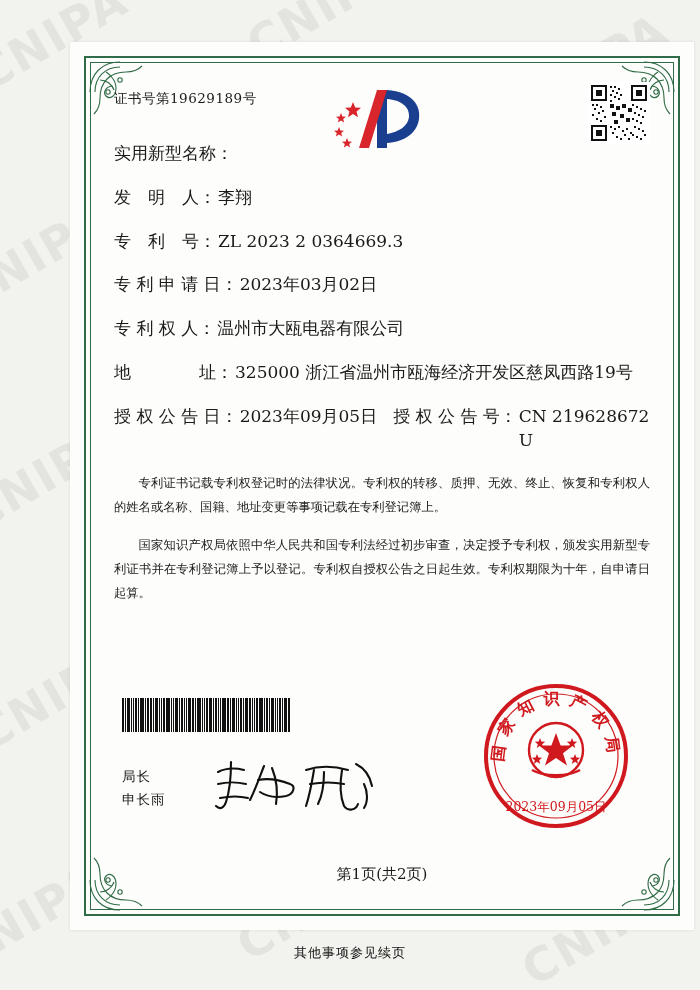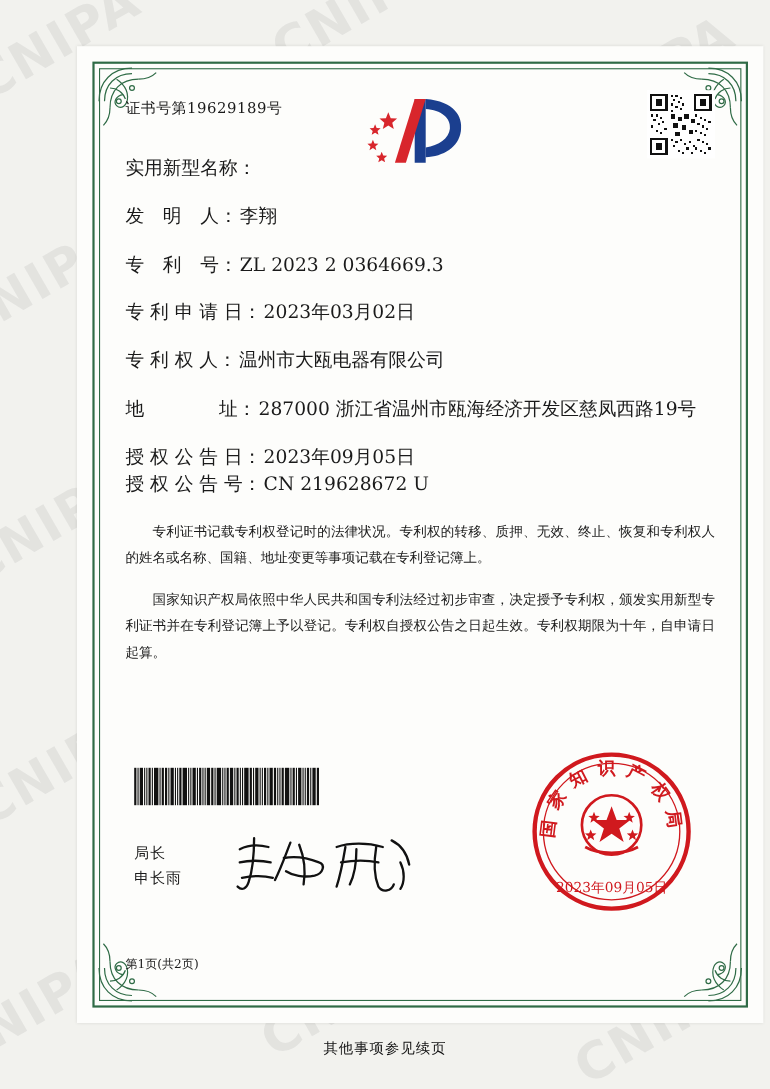--- a/index.html
+++ b/index.html
@@ -86,21 +86,21 @@
     font-size:17px;color:#1a1a1a;
     margin-bottom:20px;
     line-height:1.4;
   }
   .row .label{
     white-space:pre;
     flex:0 0 auto;
   }
   .row .sep{margin:0 2px 0 0;}
   .row .value{flex:1 1 auto;}
-  .row.two{display:flex;flex-direction:column;}
+  .row.two{display:flex;}
   .row.two .cell{display:flex;align-items:baseline;}
   .row.two .cell.first{width:300px;}
 
   
   .para{
     font-family:"DejaVu Serif","Liberation Serif",serif;
     font-size:12.3px;
     line-height:1.95;
     color:#1a1a1a;
     text-indent:2em;
@@ -132,22 +132,23 @@
   
   .seal{
     position:absolute;right:18px;bottom:58px;
     width:152px;height:152px;
   }
   .seal svg{width:100%;height:100%;display:block;}
 
   
   .page-no{
     position:absolute;left:0;right:0;bottom:6px;
-    font-family:"DejaVu Serif","Liberation Serif",serif;
-    font-size:11px;color:#1a1a1a;
+    text-align:center;
+    font-family:"DejaVu Serif","Liberation Serif",serif;
+    font-size:15px;color:#1a1a1a;
   }
   .footnote{
     position:absolute;left:0;right:0;top:944px;
     text-align:center;
     font-family:"DejaVu Serif","Liberation Serif",serif;
     font-size:13px;color:#111;letter-spacing:1px;
     z-index:2;
   }
 </style>
 </head>
@@ -347,21 +348,21 @@
 
       <div class="row">
         <span class="label">专 利 权 人</span>
         <span class="sep">：</span>
         <span class="value">温州市大瓯电器有限公司</span>
       </div>
 
       <div class="row">
         <span class="label">地　　　　址</span>
         <span class="sep">：</span>
-        <span class="value">287000 浙江省温州市瓯海经济开发区慈凤西路19号</span>
+        <span class="value">325000 浙江省温州市瓯海经济开发区慈凤西路19号</span>
       </div>
 
       <div class="row two">
         <span class="cell first">
           <span class="label">授 权 公 告 日</span>
           <span class="sep">：</span>
           <span class="value">2023年09月05日</span>
         </span>
         <span class="cell">
           <span class="label">授 权 公 告 号</span>

